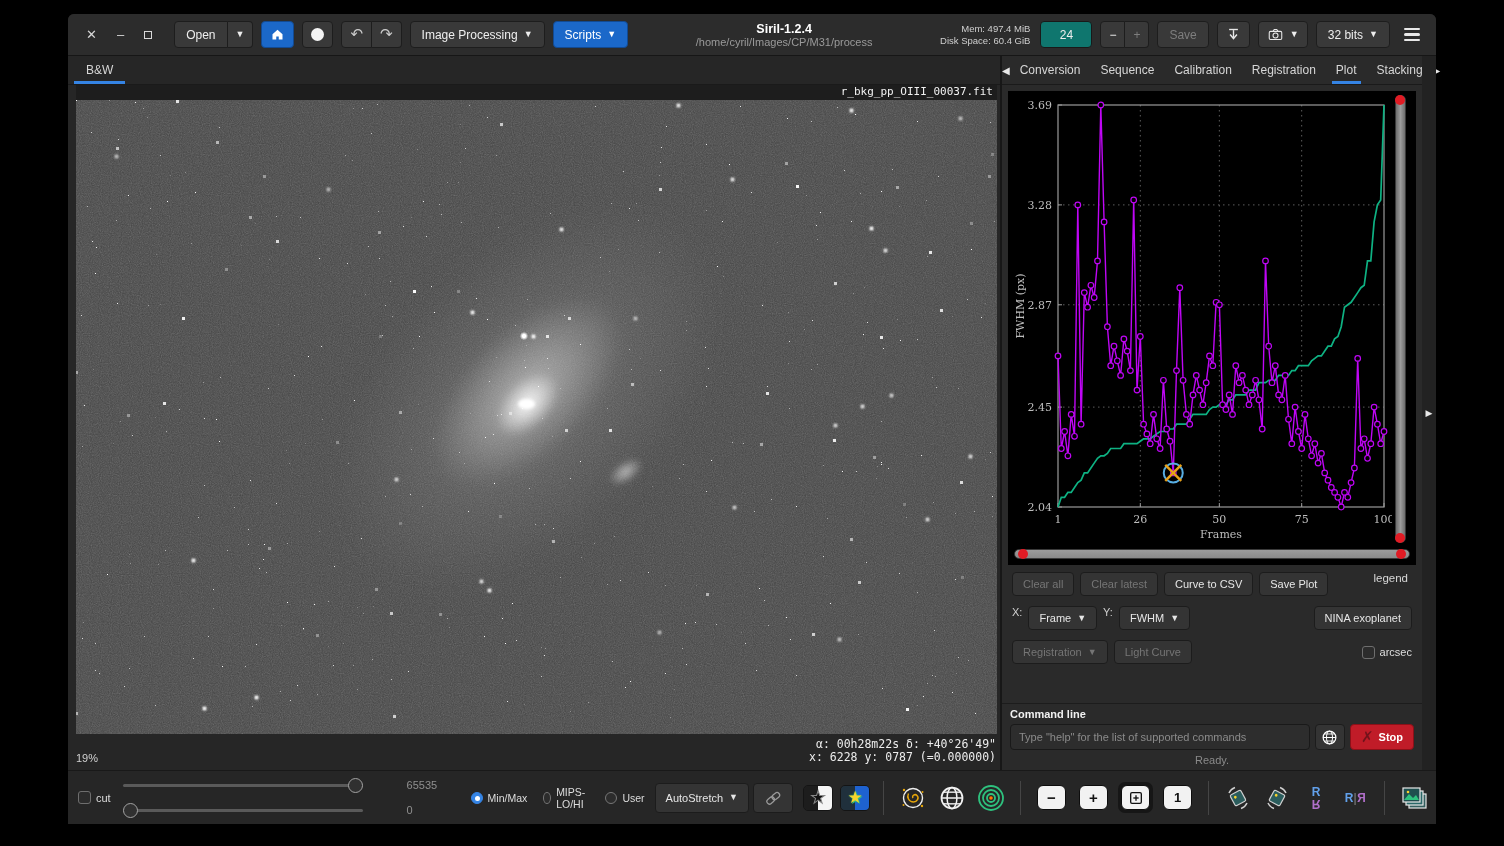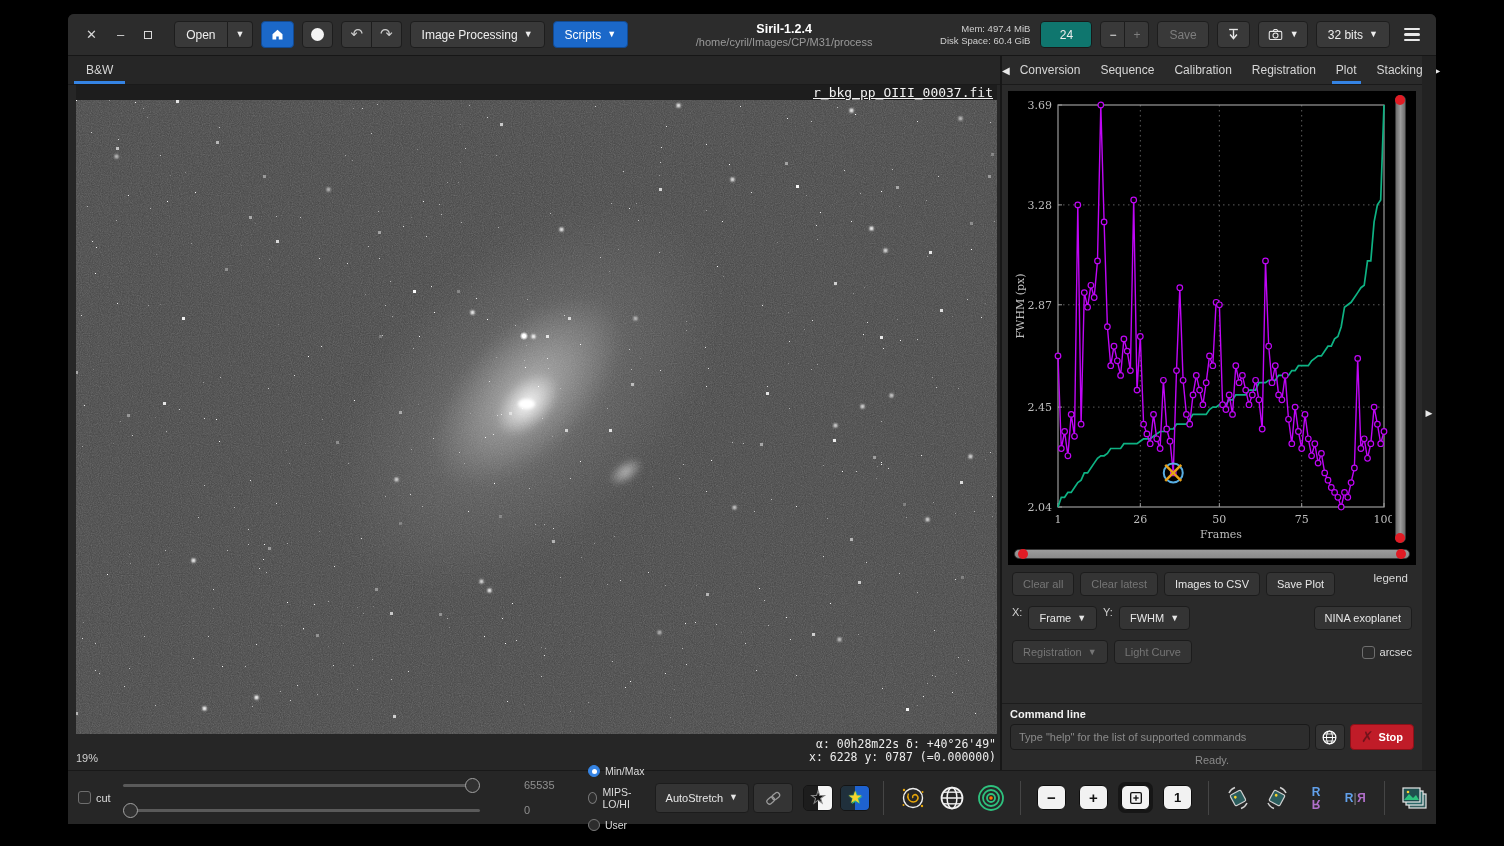--- a/index.html
+++ b/index.html
@@ -41,21 +41,21 @@
   
   .main-row { flex:1; display:flex; min-height:0; }
   .left-panel { flex:1; display:flex; flex-direction:column; min-width:0; background:#262626; }
   .tab-row { height:29px; display:flex; align-items:stretch; border-bottom:1px solid #1a1a1a; }
   .tab { display:flex; align-items:center; padding:0 18px; color:#d6d6d6; font-size:12px;
          position:relative; cursor:pointer; }
   .tab.active::after { content:""; position:absolute; left:6px; right:6px; bottom:0; height:3px; background:#3584e4; }
   .tab-arrow { width:26px; display:flex; align-items:center; justify-content:center; color:#e8e8e8;
                font-size:10px; cursor:pointer; }
   .filename-row { height:15px; display:flex; justify-content:flex-end; padding-right:4px; background:#1d1d1d; margin:0 3px 0 8px; }
-  .filename-row span { font-family:"DejaVu Sans Mono", monospace; font-size:13px; color:#f2f2f2;text-decoration:underline; }
+  .filename-row span { font-family:"DejaVu Sans Mono", monospace; font-size:11px; color:#f2f2f2; }
   .image-frame { flex:1; margin:0 3px 0 8px; position:relative; overflow:hidden; background:#454545; }
   .image-frame > * { pointer-events:none; }
   .gal { position:absolute; border-radius:50%; }
   .status-row { height:36px; display:flex; justify-content:space-between; align-items:center; padding:0 4px 2px 8px; }
   .zoom-label { color:#d0d0d0; font-size:11px; align-self:flex-end; padding-bottom:4px; }
   .coords { text-align:right; font-family:"DejaVu Sans Mono", monospace; font-size:11.5px; color:#ededed; line-height:1.15; }
 
   .v-sep { width:2px; background:#171717; }
 
   
@@ -111,21 +111,21 @@
 
   
   .bottom-bar { height:54px; background:#262626; border-top:1px solid #191919;
                 display:flex; align-items:center; padding:0 6px; }
   .sliders { display:flex; flex-direction:column; gap:13px; margin-left:12px; width:586px; }
   .slider-line { display:flex; align-items:center; gap:14px; }
   .track { position:relative; flex:1; height:3px; background:#5a5a5a; border-radius:2px; }
   .knob { position:absolute; top:-6px; width:15px; height:15px; border-radius:50%;
           background:#303030; border:1px solid #a2a2a2; }
   .slider-val { width:38px; color:#8f8f8f; font-size:11px;margin-left:30px; }
-  .radios { display:flex; flex-direction:column; gap:9px; margin-left:26px; }
+  .radios { display:flex; flex-direction:row; gap:16px; margin-left:26px; }
   .radio-line { display:flex; align-items:center; gap:5px; color:#ddd; font-size:10.5px; cursor:pointer; }
   .radio { width:12px; height:12px; border-radius:50%; background:#2c2c2c; border:1px solid #777; position:relative; }
   .radio.sel { background:#3584e4; border-color:#3584e4; }
   .radio.sel::after { content:""; position:absolute; left:3.5px; top:3.5px; width:5px; height:5px;
                       background:#fff; border-radius:50%; }
   .tools { display:flex; align-items:center; gap:7px; margin-left:10px; }
   .tsep { width:1px; height:34px; background:#454545; margin:0 6px; }
   .tool { width:32px; height:32px; display:flex; align-items:center; justify-content:center; cursor:pointer; }
   .wbtn { width:29px; height:25px; background:#f2f2f2; border-radius:6px; color:#111;
           display:flex; align-items:center; justify-content:center; font-weight:bold; font-size:15px;
@@ -440,21 +440,21 @@
           </div>
           <div class="h-slider">
             <span class="rdot a"></span>
             <span class="rdot b"></span>
           </div>
         </div>
 
         <div class="rp-row">
           <button class="sbtn dim">Clear all</button>
           <button class="sbtn dim">Clear latest</button>
-          <button class="sbtn">Images to CSV</button>
+          <button class="sbtn">Curve to CSV</button>
           <button class="sbtn">Save Plot</button>
           <div class="spacer"></div>
           <span class="legend-label">legend</span>
         </div>
 
         <div class="rp-row">
           <span class="axis-label">X:</span>
           <button class="sbtn">
             <span>Frame</span>
             <span class="caret">▼</span>

